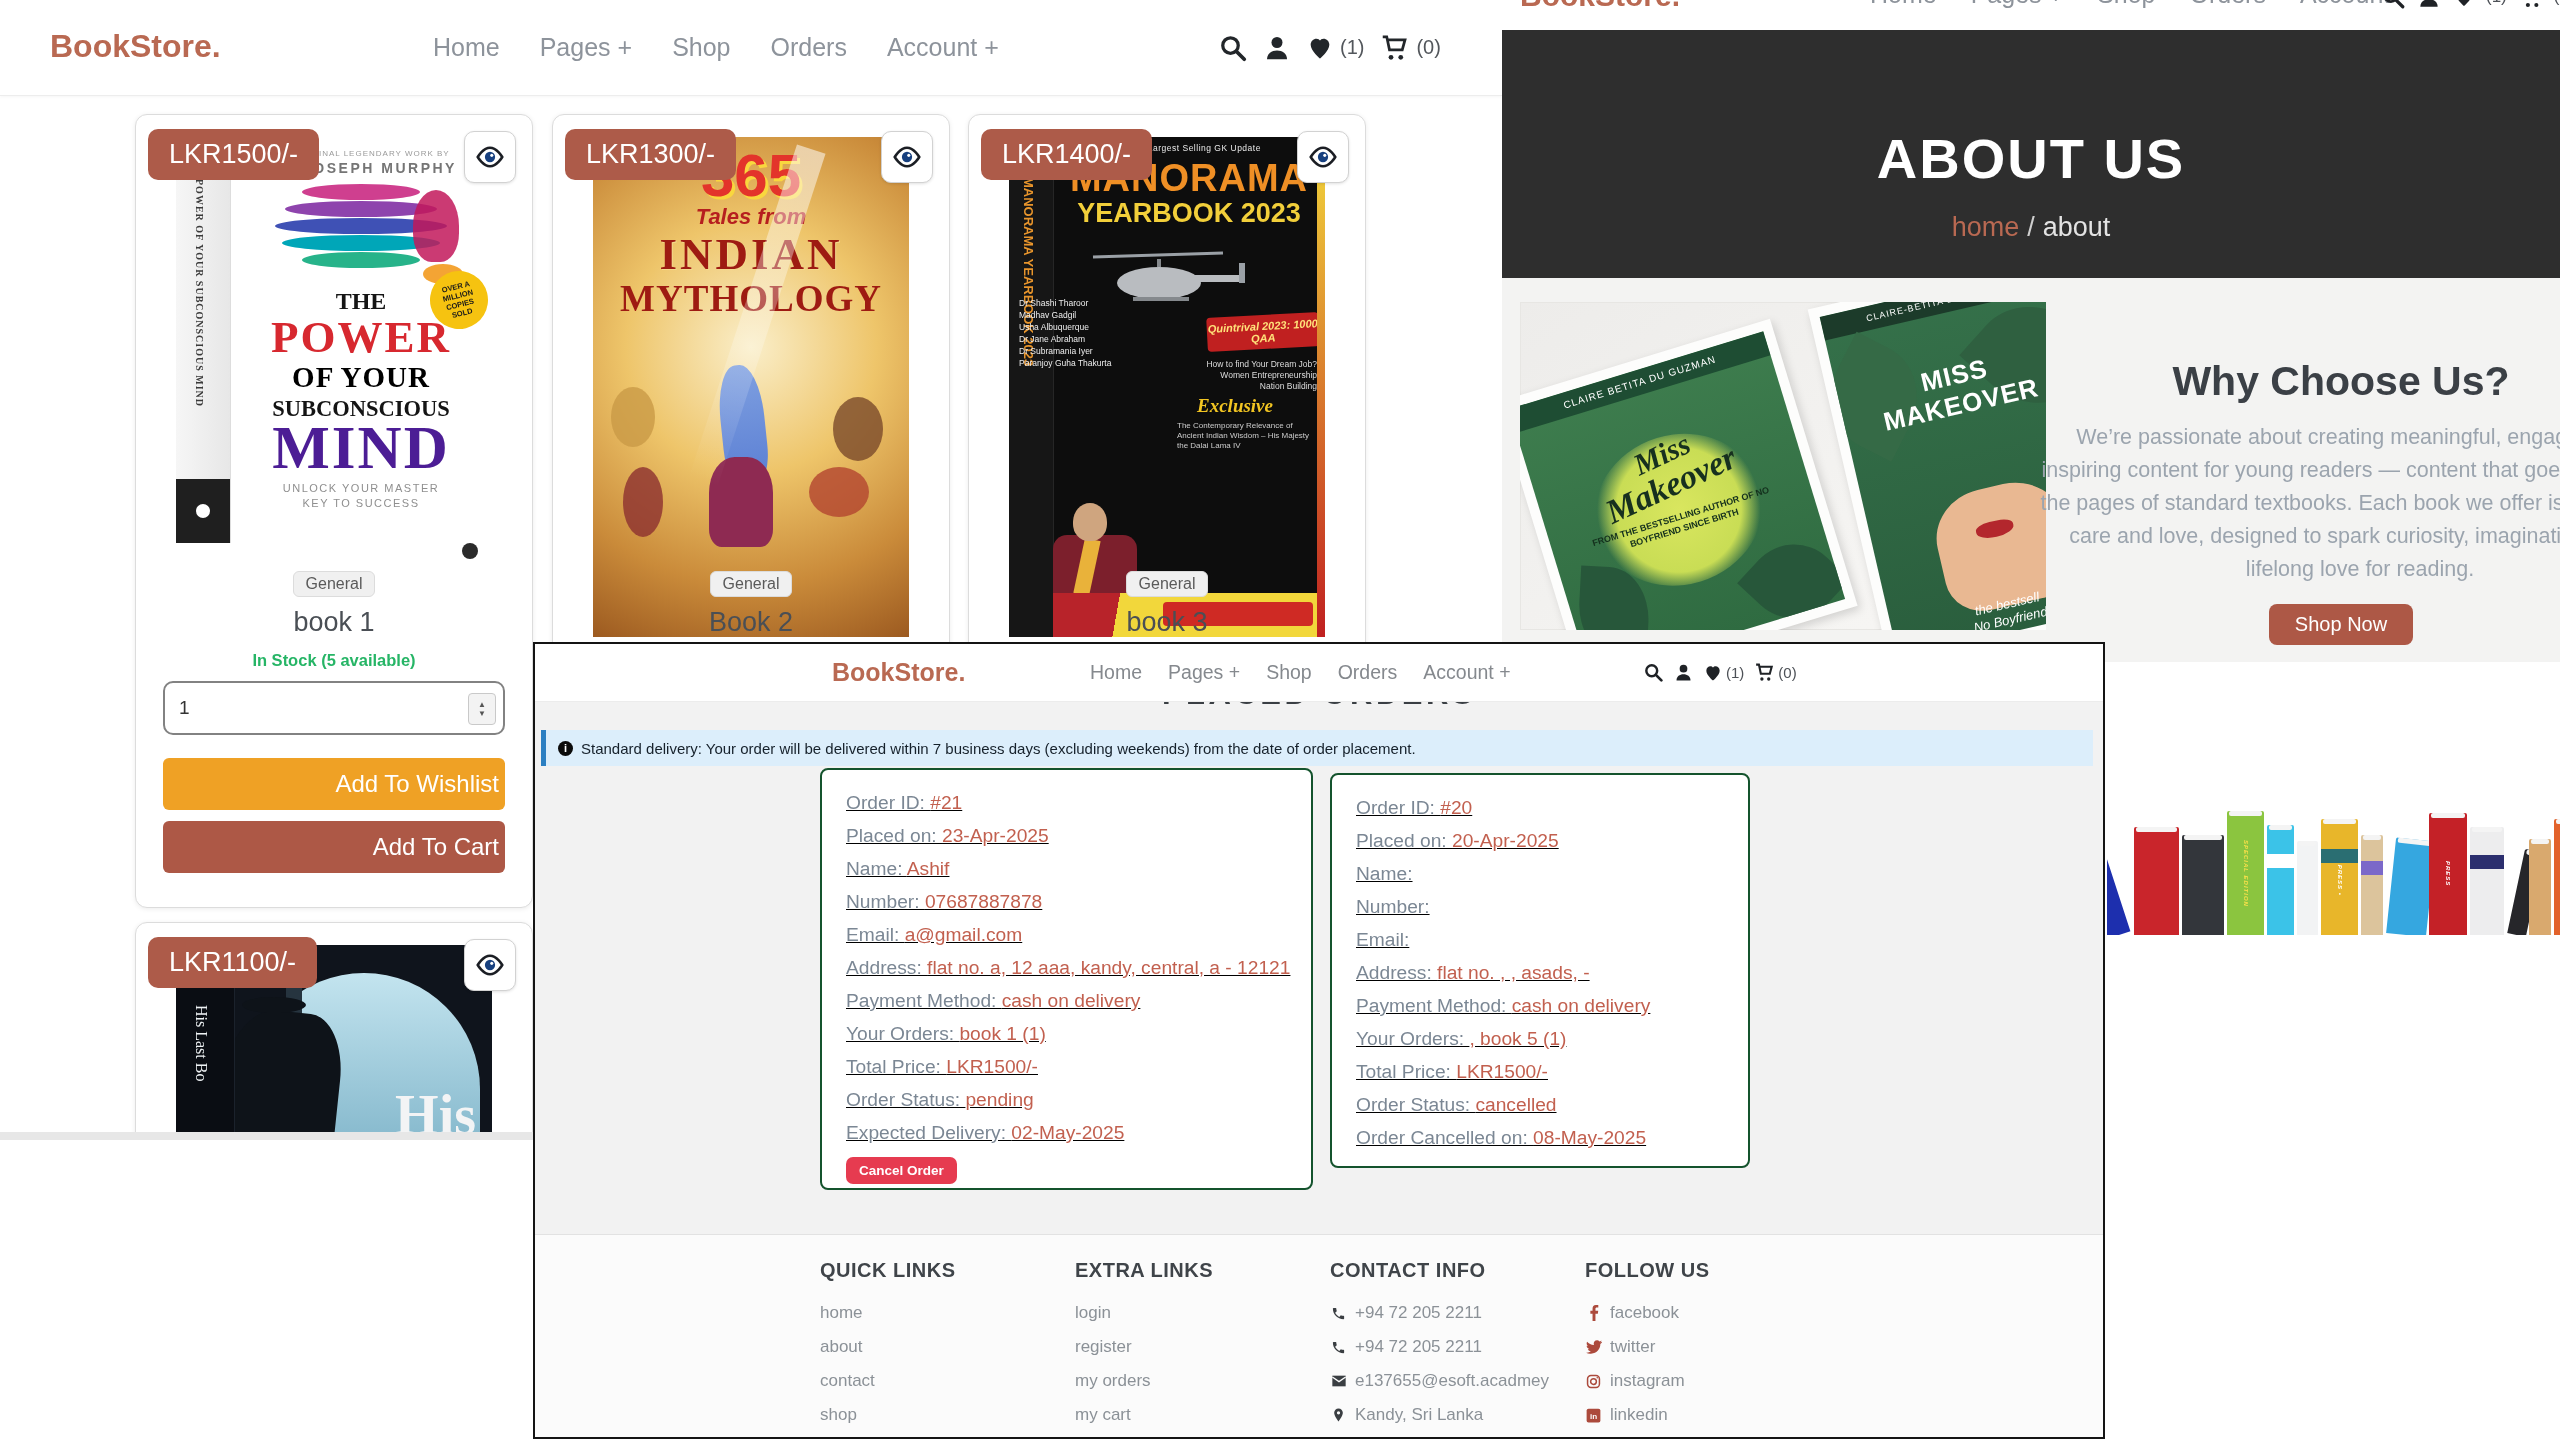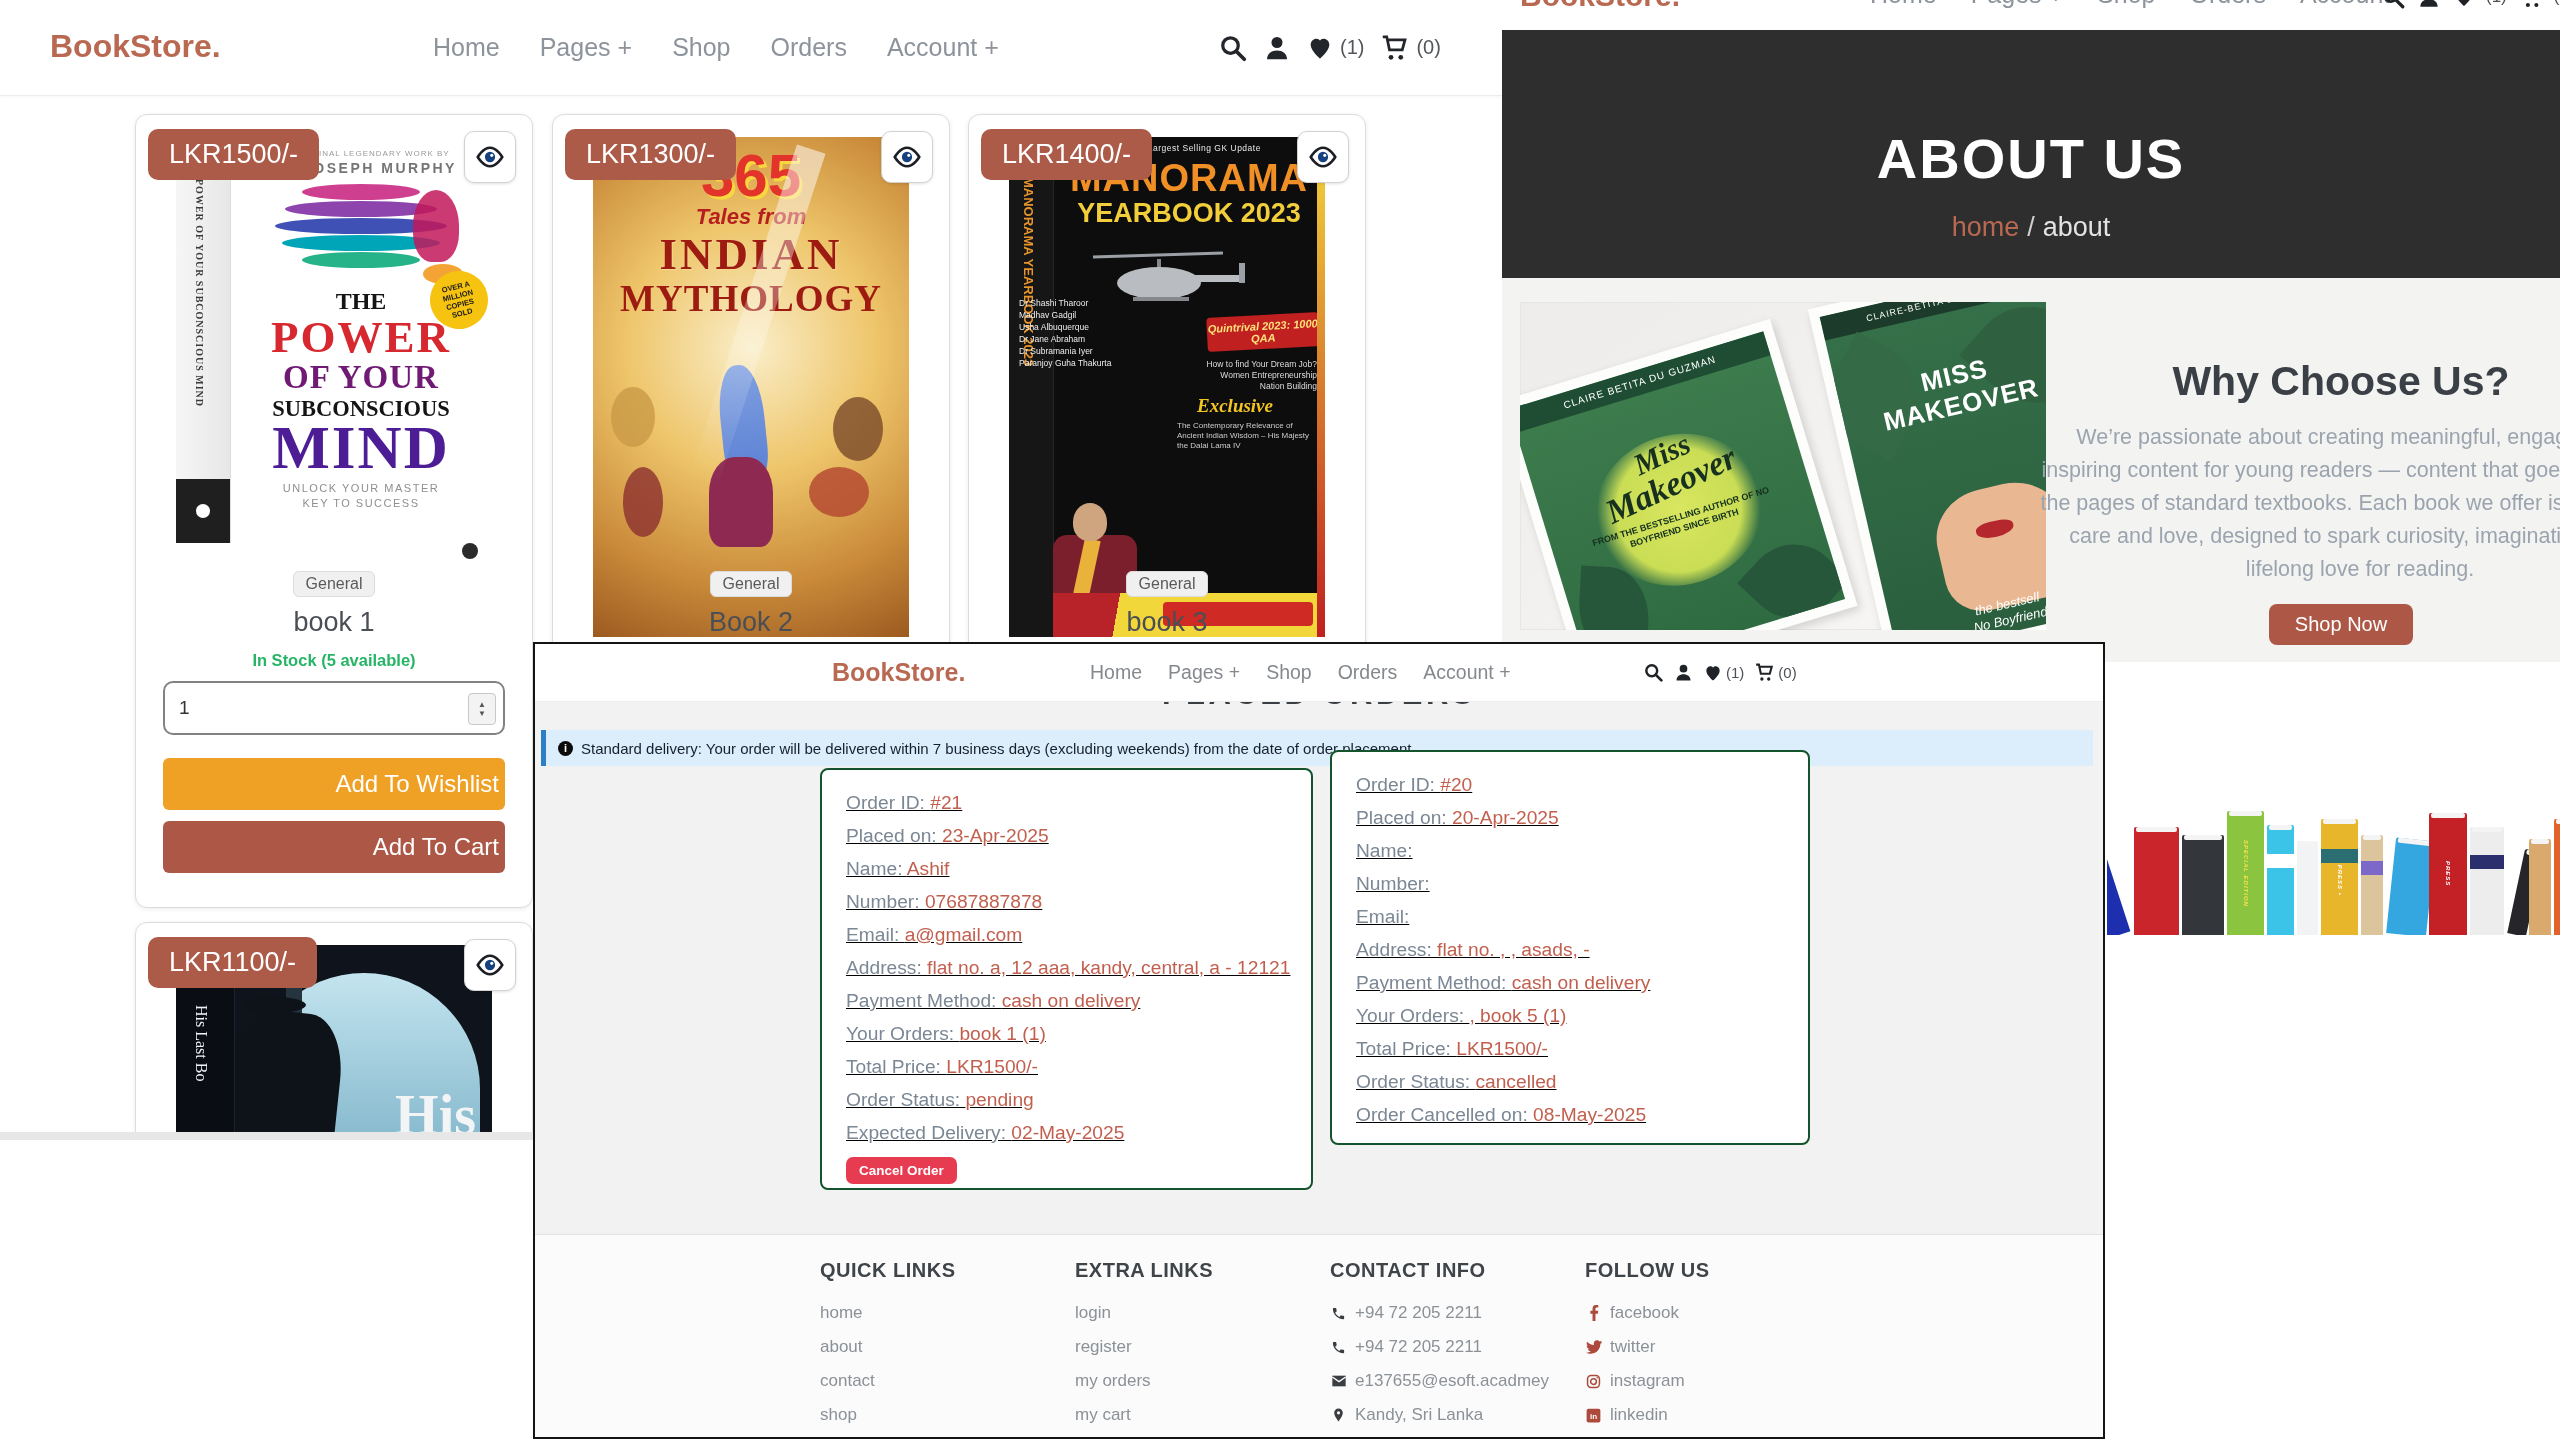--- a/index.html
+++ b/index.html
@@ -47,21 +47,21 @@
   .cv1 .tiny{margin-top:12px;font-size:8px;letter-spacing:1px;color:#9a9a9a;}
   .cv1 .auth{margin-top:2px;font-size:14px;letter-spacing:2.5px;color:#757575;font-weight:600;}
   .headart{position:relative;width:200px;height:100px;margin:8px auto 0;}
   .headart .row{border-radius:50%;height:16px;margin:1px auto;}
   .headart .splash{position:absolute;right:-2px;bottom:0;width:40px;height:20px;background:#f39a1e;border-radius:50%;opacity:.9;}
   .headart .profile{position:absolute;right:2px;top:6px;width:46px;height:72px;background:#c2185b;border-radius:50% 50% 40% 40%;opacity:.85;}
   .cv1 .ybadge{position:absolute;right:4px;top:134px;width:58px;height:58px;background:#f6c310;border-radius:50%;transform:rotate(-14deg);display:flex;align-items:center;justify-content:center;font-size:7.5px;font-weight:bold;color:#1a1a1a;text-align:center;padding:4px;box-sizing:border-box;}
   .serif{font-family:"Liberation Serif",serif;}
   .cv1 .t1{font-size:24px;font-weight:800;color:#151515;margin-top:4px;}
   .cv1 .t2{font-size:45px;font-weight:800;color:#d7282f;letter-spacing:2px;line-height:44px;}
-  .cv1 .t3{font-size:33px;font-weight:700;color:#701a75;letter-spacing:1px;line-height:36px;}
+  .cv1 .t3{font-size:29px;font-weight:700;color:#000000;letter-spacing:1px;line-height:36px;}
   .cv1 .t4{font-size:22.5px;font-weight:800;color:#141414;line-height:28px;}
   .cv1 .t5{font-size:61px;font-weight:800;color:#4c1d95;letter-spacing:2px;line-height:50px;}
   .cv1 .tag{font-size:11px;letter-spacing:1.5px;color:#8f8f8f;line-height:15px;}
   .cv1 .fp{position:absolute;right:14px;bottom:12px;width:16px;height:16px;background:#2b2b2b;border-radius:50%;}
   
   .cv2{background:radial-gradient(circle at 50% 42%,#faeec9 0%,#eec56a 38%,#ca8b3a 72%,#9c5a20 100%);text-align:center;}
   .cv2:after{content:"";position:absolute;left:40%;top:0;width:30px;height:100%;background:linear-gradient(#fff8,#fff0 70%);transform:rotate(18deg);}
   .cv2 .n{font-size:60px;font-weight:900;color:#e3342b;text-shadow:3px 3px 0 #f9d73e;margin-top:4px;}
   .cv2 .sub{font-size:22px;font-style:italic;font-weight:bold;color:#b61f1f;margin-top:-6px;}
   .cv2 .l1{font-size:45px;font-weight:800;color:#9e1b12;letter-spacing:3px;text-shadow:1px 1px 0 #f3d98d;line-height:48px;}
@@ -140,21 +140,21 @@
   .ow-logo{position:absolute;left:297px;top:14px;font-size:25px;font-weight:600;color:#b96952;}
   .ow-nav{position:absolute;left:555px;top:0;height:57px;display:flex;align-items:center;gap:26px;}
   .ow-nav .nav-item{font-size:19.5px;color:#85898e;}
   .ow-icons{position:absolute;left:1108px;top:0;height:57px;display:flex;align-items:center;gap:9px;color:#1f2226;}
   .ow-icons .cnt{font-size:15px;color:#4d5157;margin-left:-6px;}
   .ow-title{position:absolute;top:32px;width:100%;text-align:center;font-size:31px;font-weight:800;color:#3a3f44;letter-spacing:3.5px;z-index:1;}
   .ow-notice{position:absolute;left:6px;top:86px;width:1552px;height:36px;box-sizing:border-box;background:#dceefb;border-left:5px solid #2b7fc2;display:flex;align-items:center;gap:8px;padding-left:12px;font-size:15px;color:#16212b;}
   .info-dot{width:15px;height:15px;border-radius:50%;background:#0b0b0b;color:#fff;font-size:11px;font-weight:bold;display:flex;align-items:center;justify-content:center;flex:none;}
   .order-card{position:absolute;background:#fff;border:2px solid #14532d;border-radius:8px;box-sizing:border-box;text-decoration:underline;}
   .oc-a{left:285px;top:124px;width:493px;height:422px;}
-  .oc-b{left:795px;top:106px;width:480px;height:395px;}
+  .oc-b{left:795px;top:129px;width:420px;height:395px;}
   .o-line{padding-left:24px;line-height:33px;font-size:19.2px;white-space:nowrap;overflow:hidden;}
   .o-line:first-child{margin-top:16px;}
   .o-label{color:#7b8794;}
   .o-value{color:#c2604f;}
   .cancel-btn{margin:8px 0 0 24px;background:#e63b50;color:#fff;border:none;border-radius:7px;font-size:13.5px;font-weight:600;padding:6px 13px;font-family:"Liberation Sans",sans-serif;cursor:pointer;}
   .ow-footer{position:absolute;left:0;top:590px;width:100%;height:203px;background:#fbfbfb;border-top:1px solid #e2e2e2;}
   .fcol{position:absolute;top:0;width:240px;}
   .fcol h4{margin:24px 0 0;font-size:20px;font-weight:800;color:#3f4449;letter-spacing:.5px;}
   .flist{margin-top:14px;}
   .flink{font-size:17px;color:#8b9197;line-height:34px;cursor:pointer;}

